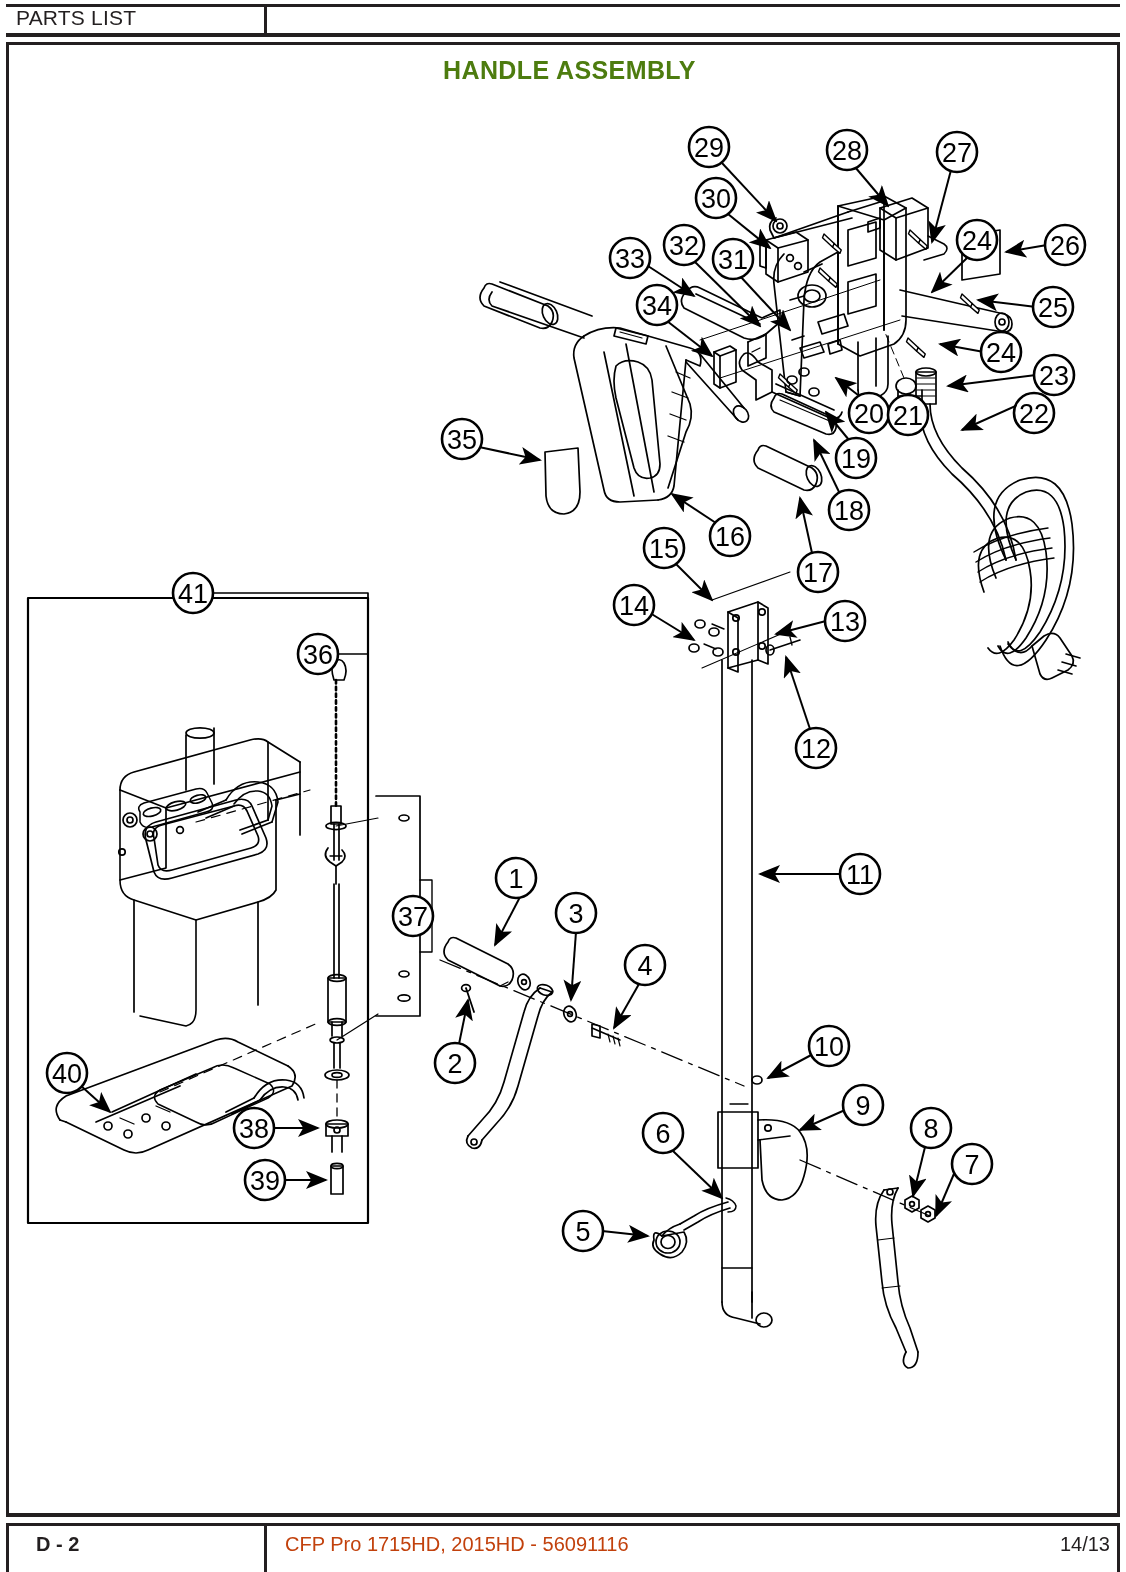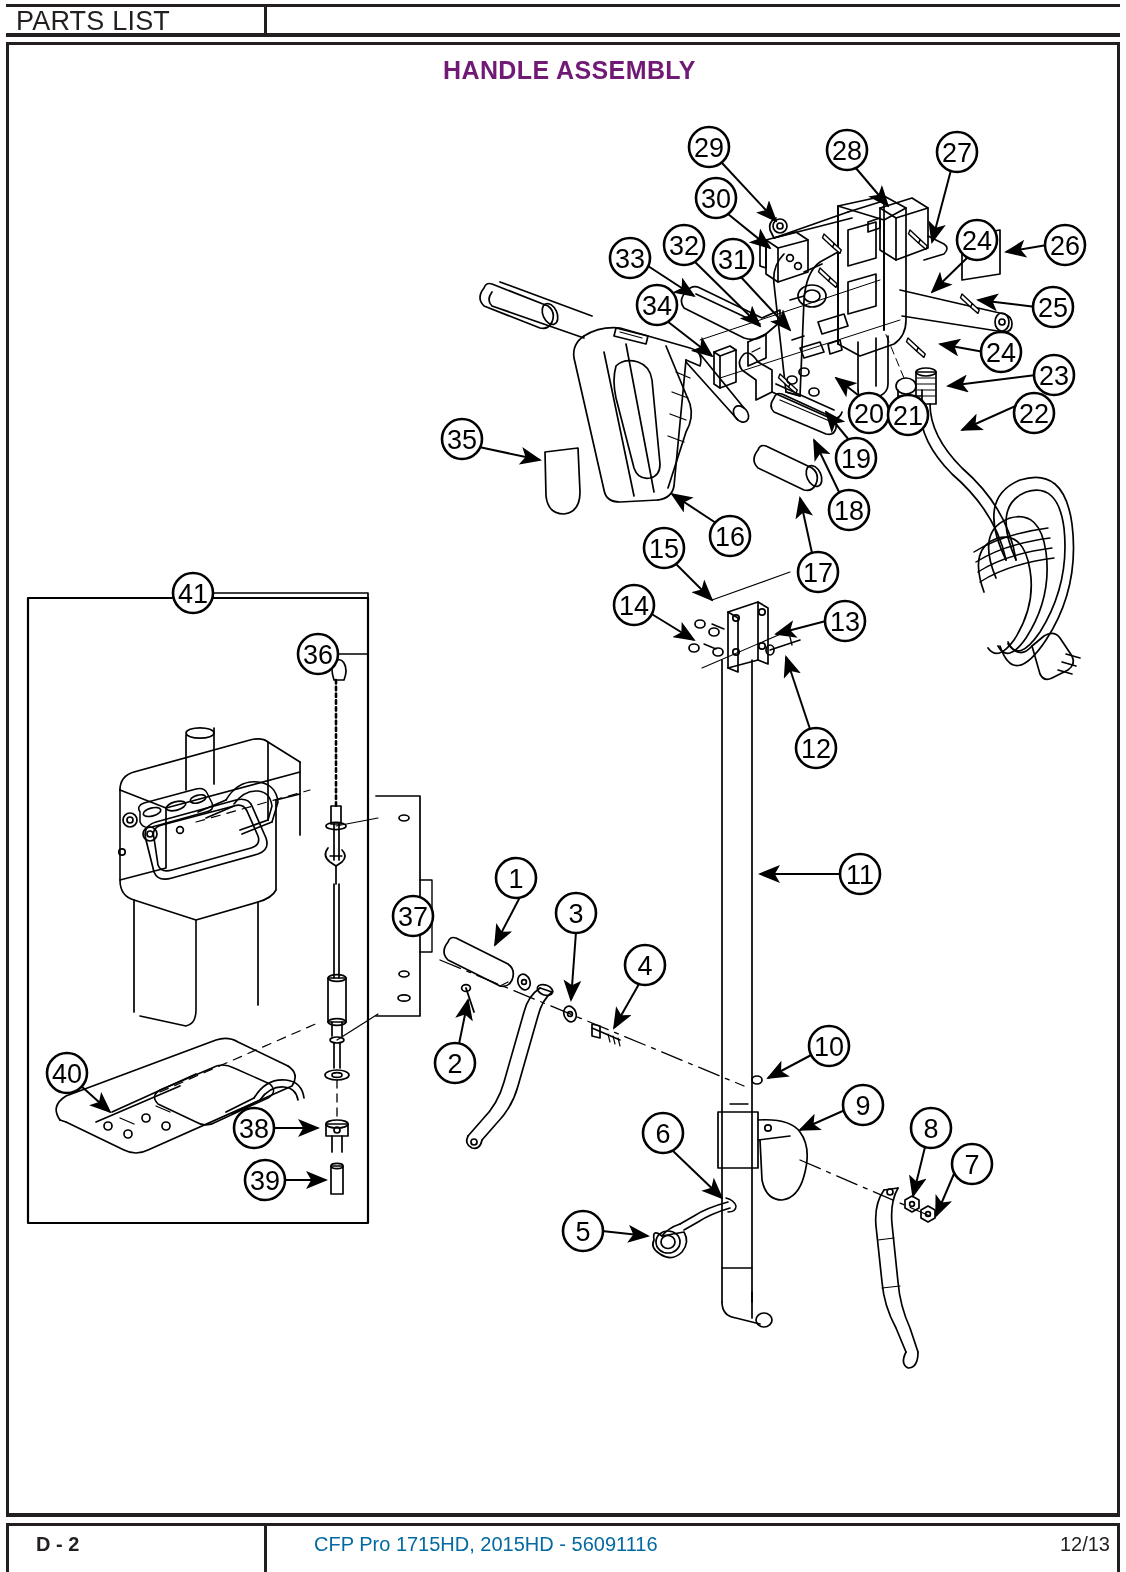--- a/index.html
+++ b/index.html
@@ -1,22 +1,22 @@
 <!DOCTYPE html>
 <html><head>
 <meta charset="utf-8">
 <style>
   html,body{margin:0;padding:0;background:#fff;}
   body{width:1126px;height:1572px;font-family:"Liberation Sans",sans-serif;color:#000;}
   #page{position:relative;width:1126px;height:1572px;overflow:hidden;background:#fff;}
   .frame-line{position:absolute;background:#231f20;}
-  #header-label{position:absolute;left:16px;top:6px;font-size:27px;letter-spacing:.2px;color:#231f20;white-space:nowrap;}
-  #title-shift{position:absolute;left:443px;top:56px;font-size:25px;font-weight:bold;letter-spacing:.4px;color:#701a75;white-space:nowrap;}
+  #header-label{position:absolute;left:16px;top:6px;font-size:21px;letter-spacing:.2px;color:#231f20;white-space:nowrap;}
+  #title-shift{position:absolute;left:443px;top:56px;font-size:25px;font-weight:bold;letter-spacing:.4px;color:#4d7c0f;white-space:nowrap;}
   #footer-left{position:absolute;left:16px;top:1533px;font-size:20px;font-weight:bold;color:#231f20;white-space:nowrap;margin-left:20px;}
-  #footer-center{position:absolute;left:285px;top:1533px;font-size:20px;color:#0369a1;white-space:nowrap;margin-left:29px;}
+  #footer-center{position:absolute;left:285px;top:1533px;font-size:20px;color:#c2410c;white-space:nowrap;}
   #footer-right{position:absolute;right:16px;top:1533px;font-size:20px;color:#231f20;white-space:nowrap;text-align:right;}
   #art{position:absolute;left:0;top:0;width:1126px;height:1572px;}
   .cal-text{font-family:"Liberation Sans",sans-serif;font-size:27px;fill:#000;text-anchor:middle;dominant-baseline:central;}
 </style>
 </head>
 <body>
 
 <div id="page">
 
   <div class="frame-line" style="left:6px;top:4px;width:1114px;height:3px;"></div>
@@ -30,21 +30,21 @@
 
   <div class="frame-line" style="left:6px;top:1523px;width:1114px;height:3px;"></div>
   <div class="frame-line" style="left:6px;top:1523px;width:3px;height:49px;"></div>
   <div class="frame-line" style="left:1117px;top:1523px;width:3px;height:49px;"></div>
   <div class="frame-line" style="left:264px;top:1523px;width:3px;height:49px;"></div>
 
   <div id="header-label">PARTS LIST</div>
   <div id="title-shift">HANDLE ASSEMBLY</div>
   <div id="footer-left">D - 2</div>
   <div id="footer-center">CFP Pro 1715HD, 2015HD - 56091116</div>
-  <div id="footer-right">12/13</div>
+  <div id="footer-right">14/13</div>
 
   <svg id="art" viewBox="0 0 1126 1572" xmlns="http://www.w3.org/2000/svg">
     <defs>
       <marker id="ah" markerWidth="11" markerHeight="9" refX="10" refY="4.5" orient="auto">
         <path d="M0,0 L11,4.5 L0,9 L2.6,4.5 Z" fill="#000"></path>
       </marker>
       <g id="screwGlyph">
         <path d="M0,0 l13,5 l0,4 l-13,-5 z" fill="#fff" stroke="#000" stroke-width="1.4"></path>
         <path d="M13,5 l9,3.4 l0,3.6 l-9,-3 z" fill="#fff" stroke="#000" stroke-width="1.4"></path>
       </g>

